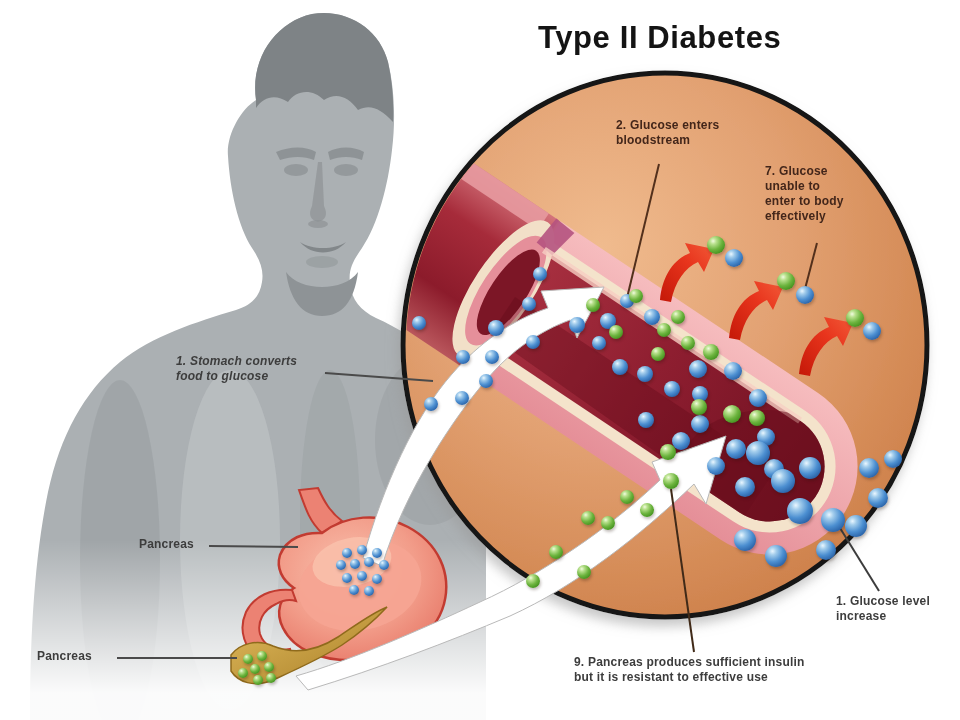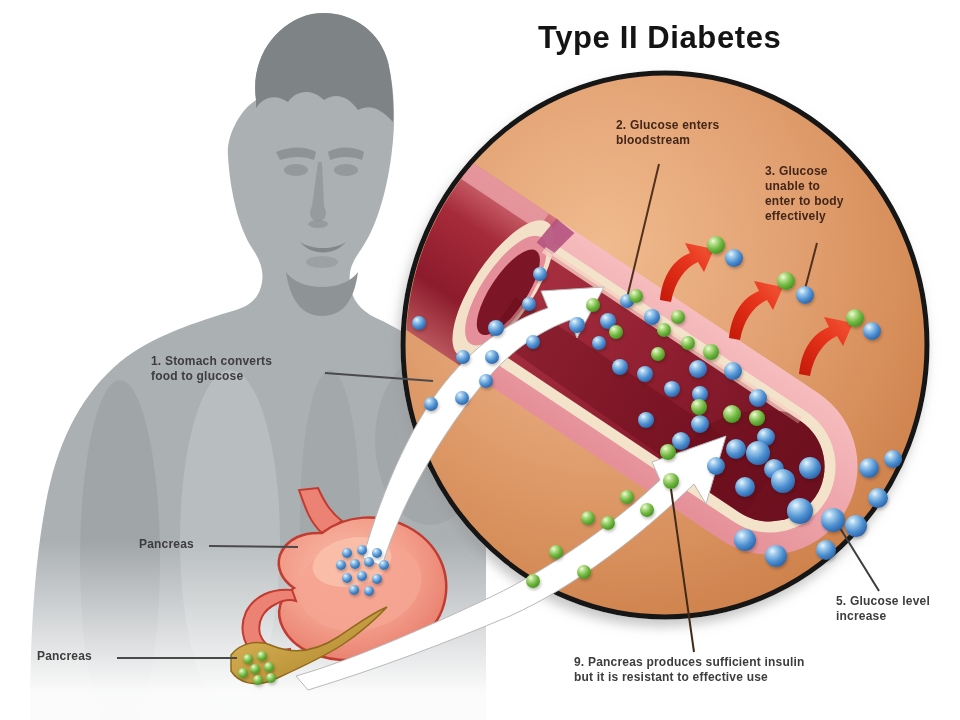--- a/index.html
+++ b/index.html
@@ -263,28 +263,28 @@
       <div class="dot b" style="left: 734px; top: 529px; height: 22px; width: 22px;"></div>
       <div class="dot g" style="left: 707px; top: 236px; height: 18px; width: 18px;"></div>
       <div class="dot g" style="left: 777px; top: 272px; height: 18px; width: 18px;"></div>
       <div class="dot g" style="left: 846px; top: 309px; height: 18px; width: 18px;"></div>
       <div class="dot b" style="left: 725px; top: 249px; height: 18px; width: 18px;"></div>
       <div class="dot b" style="left: 796px; top: 286px; height: 18px; width: 18px;"></div>
       <div class="dot b" style="left: 863px; top: 322px; height: 18px; width: 18px;"></div>
     </div>
 
 <div class="title" style="left:538px;top:22px;">Type II Diabetes</div>
-<div class="lbl" style="left:151px;top:354px;">1. Stomach converts
+<div class="lbl" style="left:176px;top:354px;font-style:italic;">1. Stomach converts
 food to glucose</div>
 <div class="lbl" style="left:139px;top:537px;">Pancreas</div>
 <div class="lbl" style="left:37px;top:649px;">Pancreas</div>
 <div class="lbl brown" style="left:616px;top:118px;">2. Glucose enters
 bloodstream</div>
-<div class="lbl brown" style="left:765px;top:164px;">3. Glucose
+<div class="lbl brown" style="left:765px;top:164px;">7. Glucose
 unable to
 enter to body
 effectively</div>
-<div class="lbl" style="left:836px;top:594px;">5. Glucose level
+<div class="lbl" style="left:836px;top:594px;">1. Glucose level
 increase</div>
 <div class="lbl" style="left:574px;top:655px;">9. Pancreas produces sufficient insulin
 but it is resistant to effective use</div>
 
 </div>
 
 </body></html>

